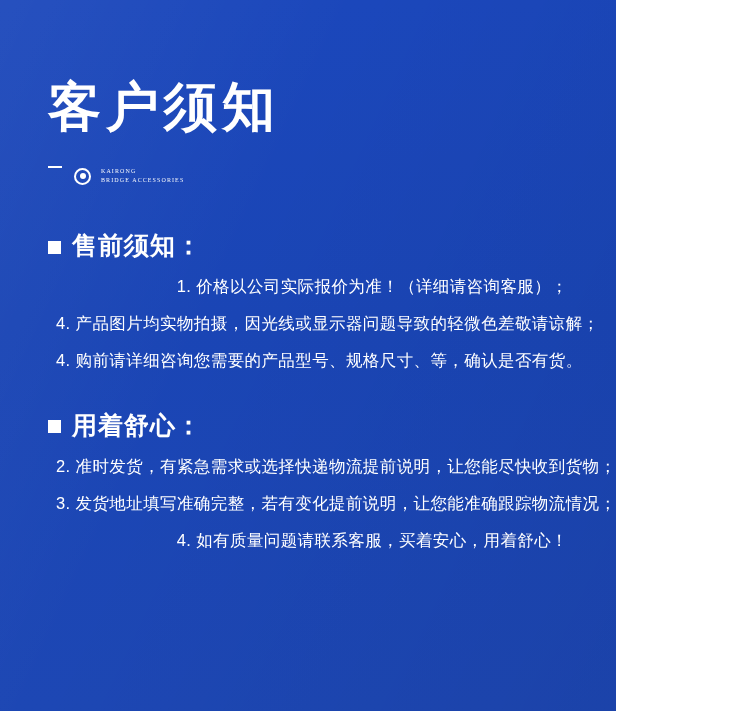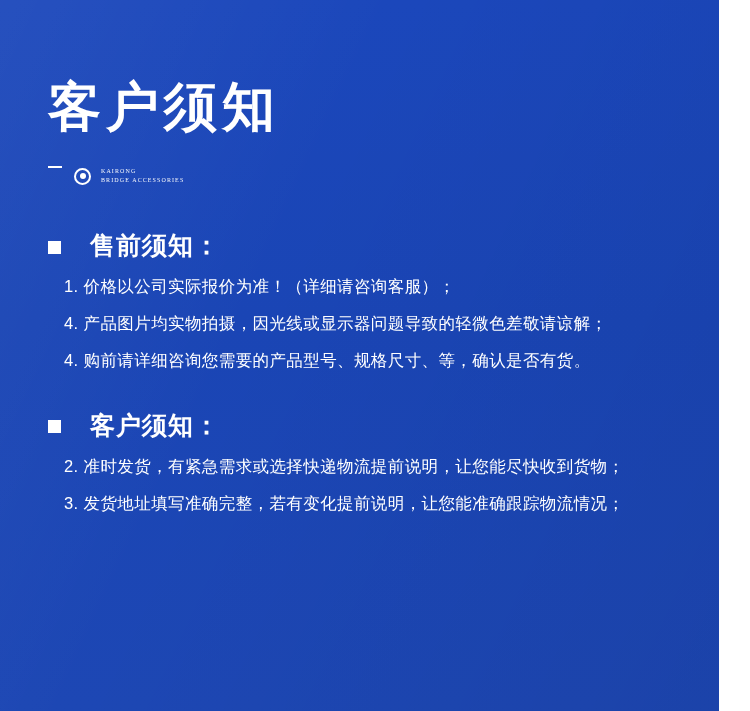--- a/index.html
+++ b/index.html
@@ -8,21 +8,21 @@
   }
   body {
     width: 750px;
     height: 711px;
     background: #ffffff;
     font-family: "Liberation Sans", sans-serif;
     overflow: hidden;
   }
   .poster {
     position: relative;
-    width: 719px;
+    width: 616px;
     height: 711px;
     background: #1a47b8;
     background: linear-gradient(180deg, #1b47bb 0%, #1a45b5 45%, #1d47b4 100%);
     box-sizing: border-box;
     overflow: hidden;
   }
   
   .poster::before {
     content: "";
     position: absolute;
@@ -88,42 +88,43 @@
     letter-spacing: 1.1px;
     line-height: 1.5;
     opacity: 0.95;
   }
   .section {
     margin-top: 40px;
   }
   .section-head {
     display: flex;
     align-items: center;
-    gap: 29px;
+    gap: 11px;
     margin-bottom: 14px;
   }
   .section-bullet {
     width: 13px;
     height: 13px;
     background: #ffffff;
     flex: 0 0 auto;
     position: relative;
     top: 2px;
   }
   .section-title {
     color: #ffffff;
     font-size: 25px;
     font-weight: bold;
     letter-spacing: 1px;
     line-height: 1.2;
   }
   .list {
-    margin: 8px;
+    margin: 0;
     padding: 0;
     list-style: none;
+    text-align: right;
   }
   .list li {
     color: #ffffff;
     font-size: 16.5px;
     line-height: 1.52;
     margin: 0 0 12px 8px;
     letter-spacing: 0.4px;
     white-space: nowrap;
   }
   .list li:last-child {
@@ -160,22 +161,23 @@
       <ul class="list">
         <li>1. 价格以公司实际报价为准！（详细请咨询客服）；</li>
         <li>4. 产品图片均实物拍摄，因光线或显示器问题导致的轻微色差敬请谅解；</li>
         <li>4. 购前请详细咨询您需要的产品型号、规格尺寸、等，确认是否有货。</li>
       </ul>
     </div>
 
     <div class="section sec-after">
       <div class="section-head">
         <span class="section-bullet"></span>
-        <span class="section-title">客户须知：</span>
+        <span class="section-title">用着舒心：</span>
       </div>
       <ul class="list">
         <li>2. 准时发货，有紧急需求或选择快递物流提前说明，让您能尽快收到货物；</li>
         <li>3. 发货地址填写准确完整，若有变化提前说明，让您能准确跟踪物流情况；</li>
+        <li>4. 如有质量问题请联系客服，买着安心，用着舒心！</li>
       </ul>
     </div>
 
   </div>
 </div>
 
 </body></html>

